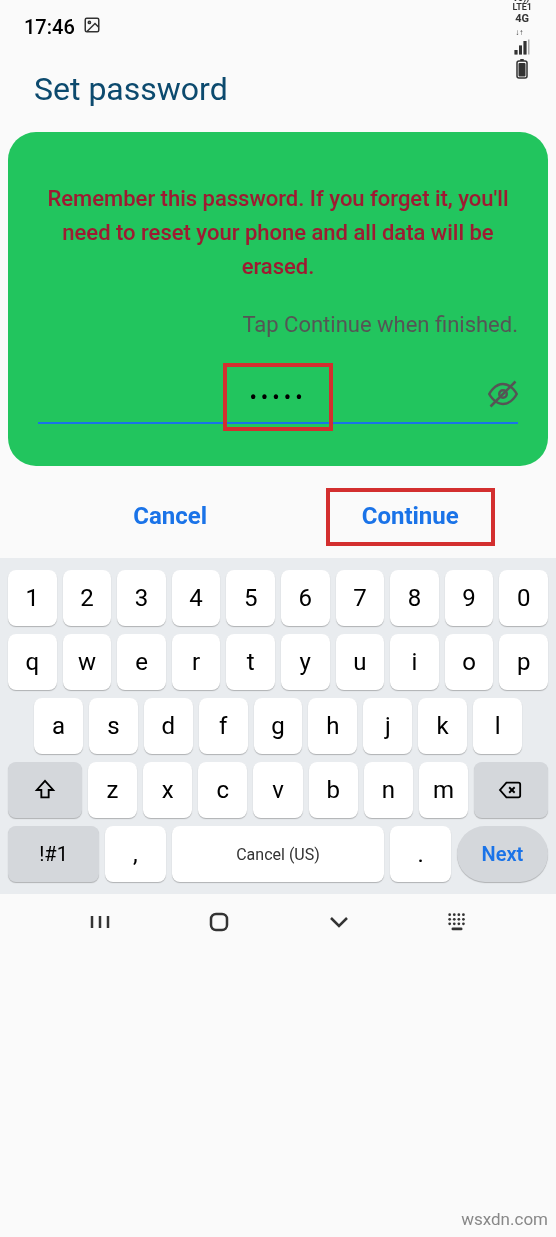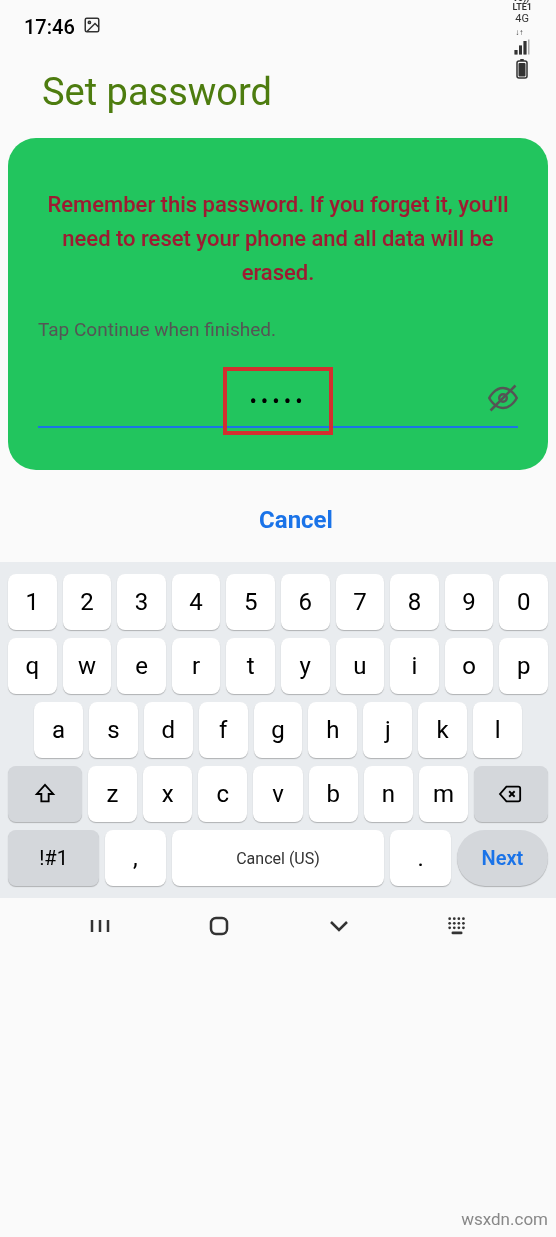--- a/index.html
+++ b/index.html
@@ -3,25 +3,25 @@
   <meta charset="utf-8">
   <style>
     * { box-sizing: border-box; margin: 0; padding: 0; font-family: -apple-system, BlinkMacSystemFont, 'Segoe UI', Roboto, sans-serif; }
     body { width: 556px; height: 1237px; background: #fafafa; position: relative; overflow: hidden; }
     
     .status-bar { display: flex; justify-content: space-between; align-items: center; padding: 12px 24px 8px; height: 50px; }
     .status-left { display: flex; align-items: center; gap: 8px; }
     .status-time { font-size: 20px; font-weight: 500; color: #000; }
     .status-right { display: flex; align-items: center; gap: 0; font-size: 11px; color: #333; flex-direction: column; }
     
-    .page-title { font-size: 38px; font-weight: 400; color: #4d7c0f; padding: 20px 34px 24px; margin-left: 8px; }
+    .page-title { font-size: 32px; font-weight: 400; color: #0c4a6e; padding: 20px 34px 24px; }
     
     .card { background: #22c55e; border-radius: 28px; margin: 0 8px; padding: 50px 30px 42px; }
     .warning { color: #9e1b32; font-size: 22px; line-height: 1.55; text-align: center; font-weight: 500; }
-    .instruction { color: #555; font-size: 19px; text-align: left; margin-top: 28px; }
+    .instruction { color: #555; font-size: 22px; text-align: right; margin-top: 28px; }
     
     .input-row { position: relative; margin-top: 48px; display: flex; align-items: center; border-bottom: 2px solid #1a73e8; padding-bottom: 12px; }
     .input-field { flex: 1; text-align: center; font-size: 22px; letter-spacing: 4px; color: #000; position: relative; }
     .highlight-box { position: absolute; border: 4px solid #d32f2f; left: 50%; transform: translateX(-50%); top: -22px; width: 110px; height: 68px; }
     .eye-btn { position: absolute; right: 0; top: -6px; color: #555; }
     
     .actions { display: flex; justify-content: space-around; padding: 26px 20px 18px; margin-left: 36px; }
     .action-btn { font-size: 24px; font-weight: 700; color: #1a73e8; background: none; border: none; padding: 10px 16px; }
     .continue-wrap { position: relative; }
     .continue-highlight { position: absolute; border: 4px solid #d32f2f; left: -20px; right: -20px; top: -4px; bottom: -6px; }
@@ -56,21 +56,21 @@
   </div>
   <div class="status-right">
     <span>
       <svg width="18" height="18" viewBox="0 0 24 24" fill="#333">
           <circle cx="12" cy="13" r="8" fill="none" stroke="#333" stroke-width="2"></circle>
           <path d="M12 9v4l2 2" stroke="#333" stroke-width="2" fill="none"></path>
           <path d="M5 3L2 6M22 6l-3-3" stroke="#333" stroke-width="2"></path>
         </svg>
     </span>
     <span style="font-size:9px;line-height:1;white-space:pre;font-weight:600">Vo))<br>LTE1</span>
-    <span style="font-size:11px;font-weight:400">4G<br><span style="font-size:8px">↓↑</span></span>
+    <span style="font-size:11px;font-weight:700">4G<br><span style="font-size:8px">↓↑</span></span>
     <span>
       <svg width="18" height="18" viewBox="0 0 24 24" fill="#333">
           <path d="M2 22h4v-6H2zM8 22h4V10H8zM14 22h4V4h-4zM20 22h2V2h-2z" opacity="0.4"></path>
           <path d="M2 22h4v-6H2zM8 22h4V10H8zM14 22h4V4h-4z"></path>
         </svg>
     </span>
     <span>
       <svg width="14" height="20" viewBox="0 0 14 20" fill="#333">
           <rect x="2" y="2" width="10" height="17" rx="2" fill="none" stroke="#333" stroke-width="1.5"></rect>
           <rect x="5" y="0" width="4" height="2" rx="1"></rect>
@@ -95,20 +95,24 @@
           <path d="M1 12s4-8 11-8 11 8 11 8-4 8-11 8-11-8-11-8z"></path>
           <circle cx="12" cy="12" r="3"></circle>
           <line x1="2" y1="22" x2="22" y2="2"></line>
         </svg>
     </span>
   </div>
 </div>
 
 <div class="actions">
   <button class="action-btn">Cancel</button>
+  <div class="continue-wrap">
+    <button class="action-btn">Continue</button>
+    <div class="continue-highlight"></div>
+  </div>
 </div>
 
 <div class="keyboard">
   <div class="kb-row">
     <div class="key">1</div>
     <div class="key">2</div>
     <div class="key">3</div>
     <div class="key">4</div>
     <div class="key">5</div>
     <div class="key">6</div>

